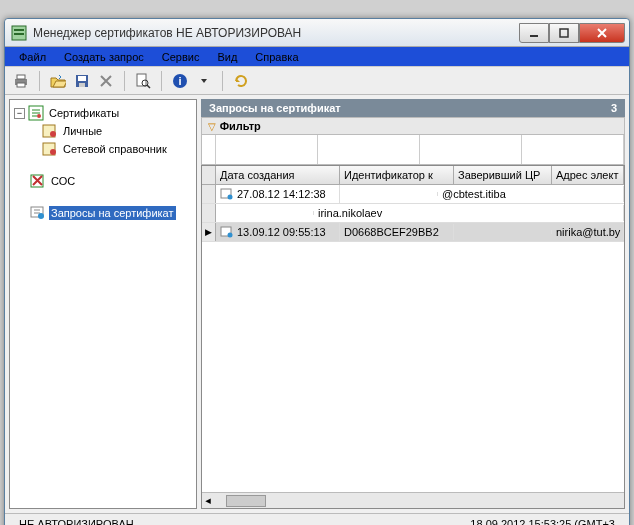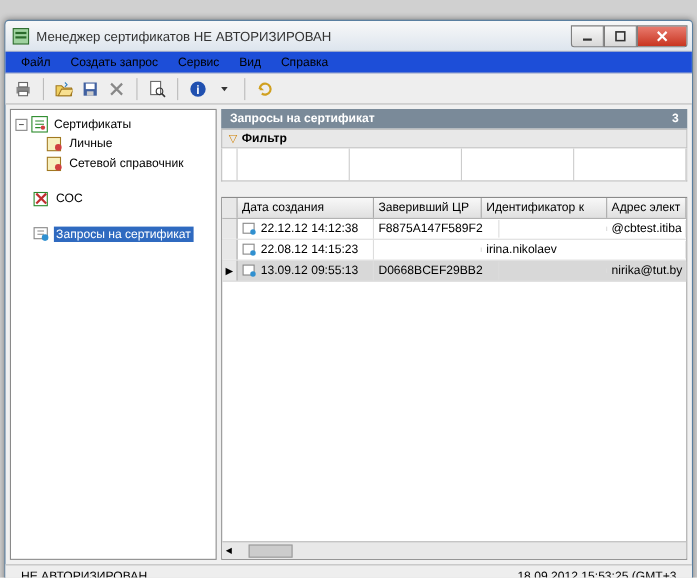--- a/index.html
+++ b/index.html
@@ -26,21 +26,21 @@
 .tnode.sel .label { background: #2f6ac0; color: #fff; padding: 1px 2px; }
 .tnode .label { padding: 1px 2px; }
 .indent1 { padding-left: 16px; }
 .indent1b { padding-left: 18px; margin-top: 14px; }
 .right { flex: 1; display: flex; flex-direction: column; overflow: hidden; }
 .panel-title { background: #7a8a99; color: #fff; font-weight: bold; padding: 3px 8px; display: flex; justify-content: space-between; align-items: center; }
 .filter { background: #e8e8e8; border: 1px solid #bbb; padding: 2px 6px; display: flex; align-items: center; gap: 4px; }
 .filter .arrow { color: #d08000; font-size: 10px; }
 .filterbody { height: 30px; background: #fff; border: 1px solid #bbb; border-top: none; display: flex; }
 .filterbody .fcol { border-right: 1px solid #ccc; flex: 1; }
-.gridwrap { margin-top: 14px; flex: 1; border: 1px solid #8a8a8a; background: #fff; display: flex; flex-direction: column; overflow: hidden; }
+.gridwrap { margin-top: 0; flex: 1; border: 1px solid #8a8a8a; background: #fff; display: flex; flex-direction: column; overflow: hidden; }
 .ghead { display: flex; background: linear-gradient(to bottom,#f8f8f8,#e0e0e0); border-bottom: 1px solid #aaa; }
 .gcol { border-right: 1px solid #aaa; padding: 3px 4px; overflow: hidden; white-space: nowrap; }
 .c0 { width: 14px; background: #e8e8e8; }
 .c1 { width: 124px; }
 .c2 { width: 114px; }
 .c3 { width: 98px; }
 .c4 { flex: 1; }
 .grow { display: flex; border-bottom: 1px solid #ddd; height: 19px; align-items: center; }
 .grow.sel { background: #d8d8d8; }
 .grow .gcell { border-right: 1px solid #ddd; padding: 2px 4px; overflow: hidden; white-space: nowrap; display: flex; align-items: center; gap: 3px; }
@@ -216,50 +216,40 @@
         <div class="fcol"></div>
         <div class="fcol"></div>
         <div class="fcol"></div>
         <div class="fcol"></div>
       </div>
 
       <div class="gridwrap">
         <div class="ghead">
           <div class="gcol c0"></div>
           <div class="gcol c1">Дата создания</div>
+          <div class="gcol c2">Идентификатор к</div>
           <div class="gcol c3">Заверивший ЦР</div>
-          <div class="gcol c2">Идентификатор к</div>
           <div class="gcol c4">Адрес элект</div>
         </div>
         <div class="grow">
           <div class="gmark"></div>
           <div class="gcell c1">
             <span>
                 <svg width="14" height="14">
                   <rect x="1" y="2" width="10" height="9" fill="#fff" stroke="#888"></rect>
                   <circle cx="10" cy="10" r="2.5" fill="#3090d0"></circle>
                 </svg>
               </span>
-            <span>22.12.12 14:12:38</span>
+            <span>27.08.12 14:12:38</span>
           </div>
-          <div class="gcell c2">F8875A147F589F2</div>
           <div class="gcell c3"></div>
           <div class="gcell c4">@cbtest.itiba</div>
         </div>
         <div class="grow">
           <div class="gmark"></div>
-          <div class="gcell c1">
-            <span>
-                <svg width="14" height="14">
-                  <rect x="1" y="2" width="10" height="9" fill="#fff" stroke="#888"></rect>
-                  <circle cx="10" cy="10" r="2.5" fill="#3090d0"></circle>
-                </svg>
-              </span>
-            <span>22.08.12 14:15:23</span>
-          </div>
           <div class="gcell c3"></div>
           <div class="gcell c4">irina.nikolaev</div>
         </div>
         <div class="grow sel">
           <div class="gmark">▶</div>
           <div class="gcell c1">
             <span>
                 <svg width="14" height="14">
                   <rect x="1" y="2" width="10" height="9" fill="#fff" stroke="#888"></rect>
                   <circle cx="10" cy="10" r="2.5" fill="#3090d0"></circle>

